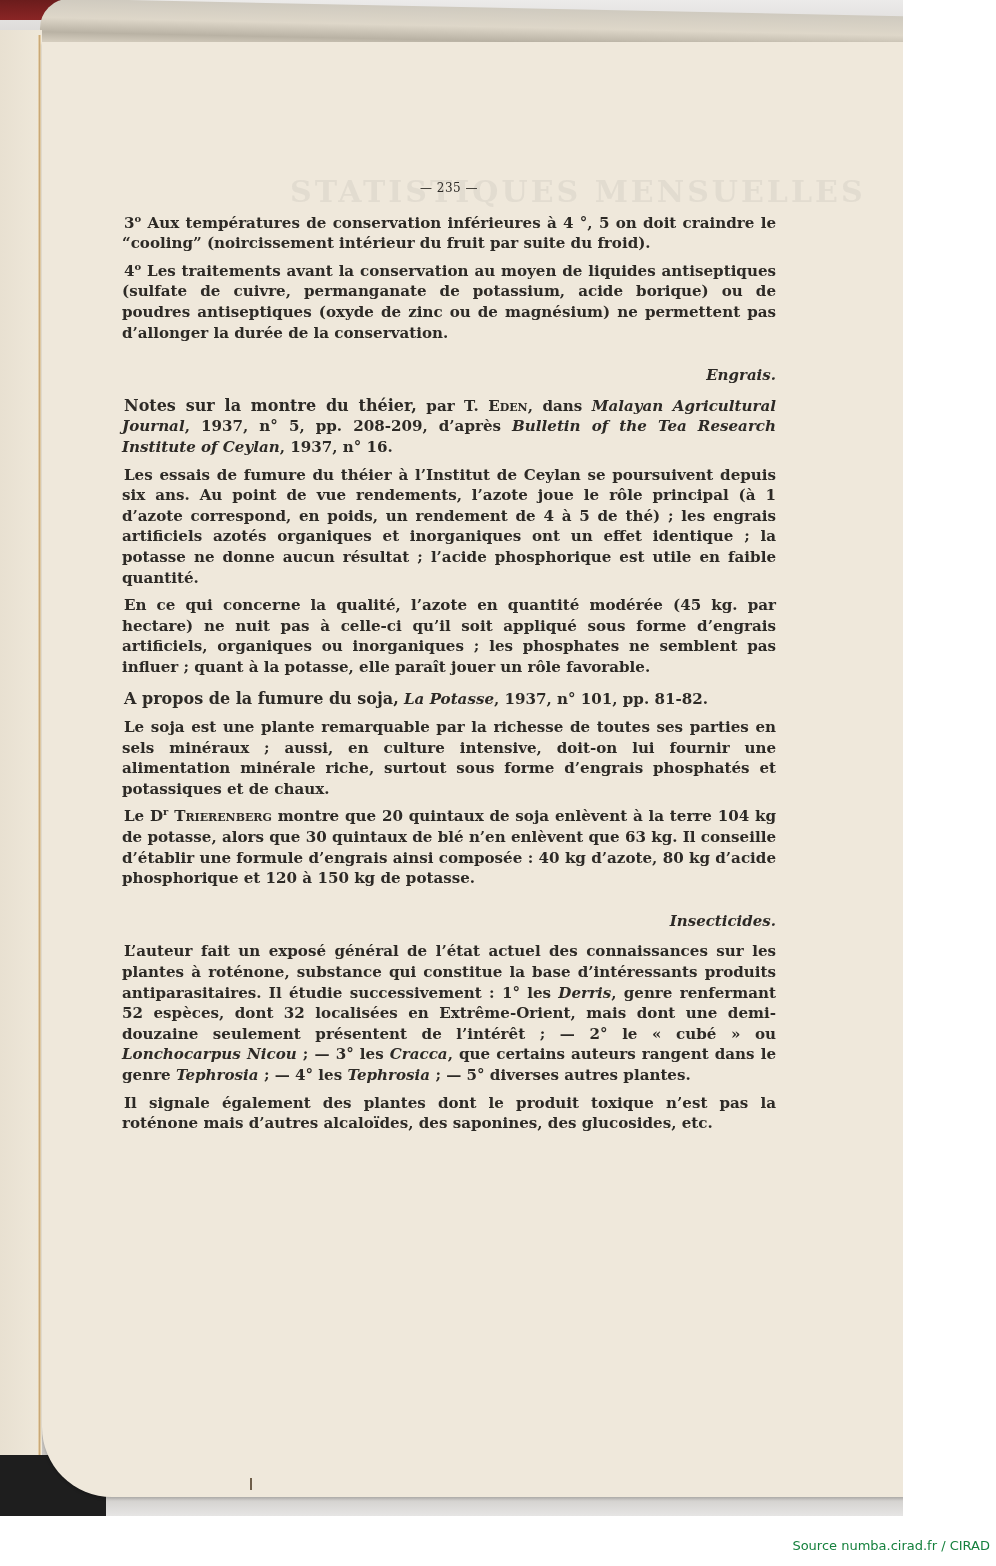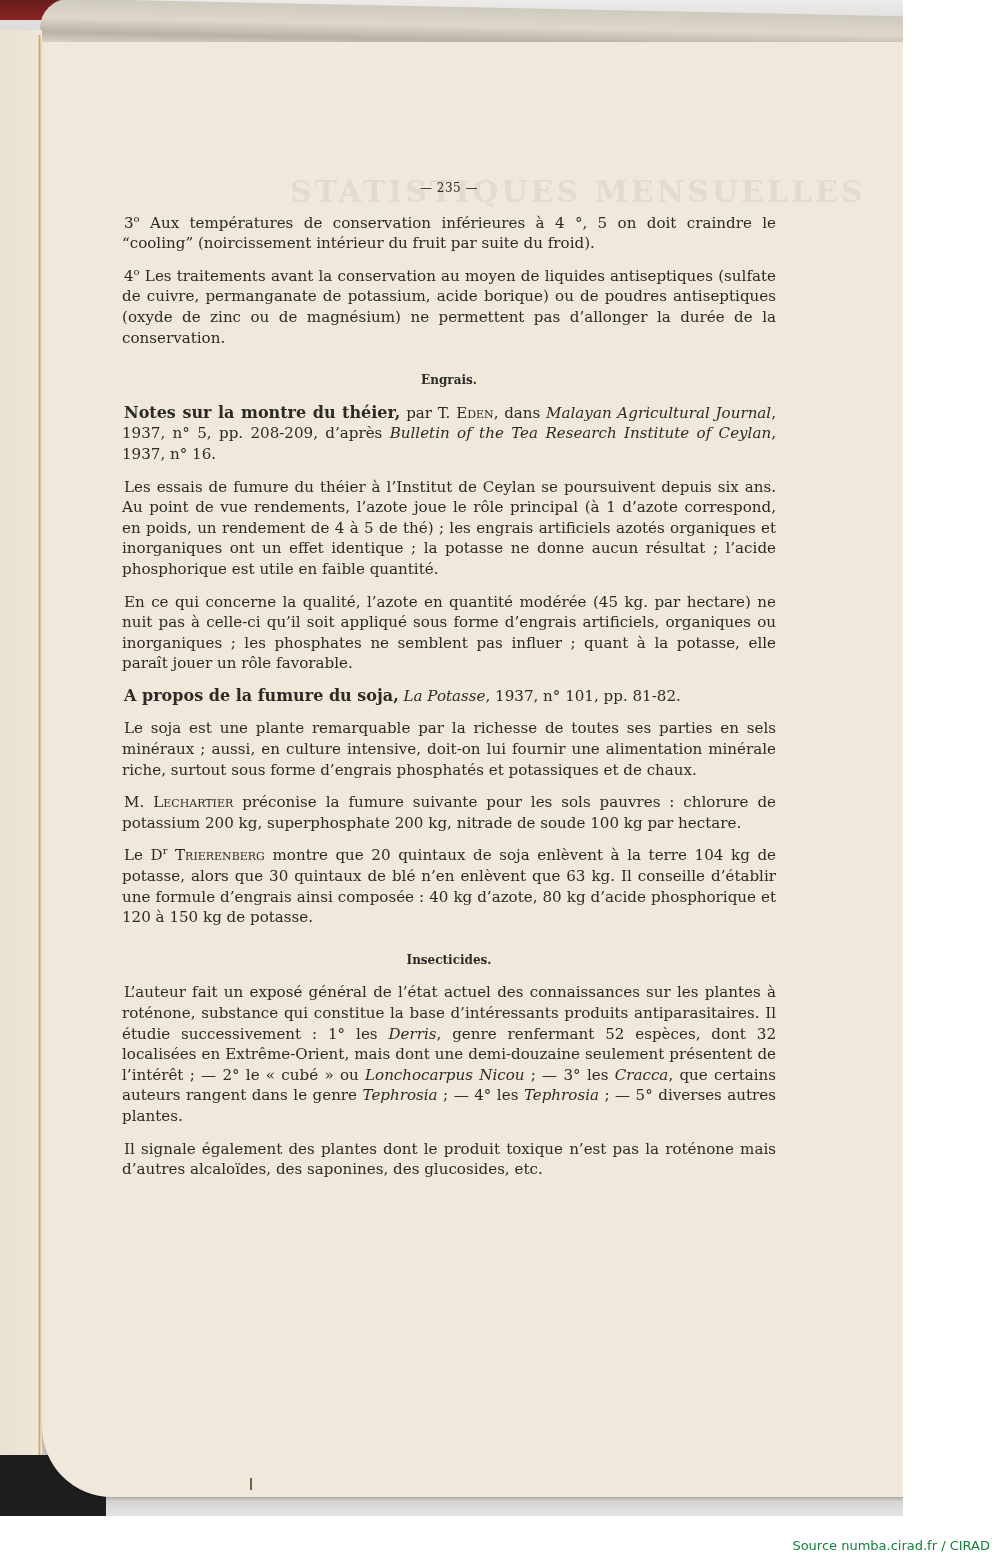--- a/index.html
+++ b/index.html
@@ -63,24 +63,25 @@
     .content {
       position: absolute; left: 122px; top: 178px; width: 654px;
       color: #2d2a26;
       font-family: "DejaVu Serif", serif;
       font-size: 15.1px; line-height: 20.6px;
       text-align: justify;
     }
     .pageno {
       text-align: center; font-size: 12px; margin-bottom: 14px; letter-spacing: 0.5px;
     }
-    .content p { margin: 12px 0 7px 0; text-indent: 2px; }
+    .content p { margin: 5px 0 7px 0; text-indent: 2px; font-weight: bold; }
     .section-title {
-      text-align: center; font-weight: bold; font-size: 12px;
+      text-align: right; font-weight: bold; font-size: 15px;
       margin: 22px 0 10px 0;
+      font-style: italic;
     }
     .ref { margin: 0 0 9px 0; }
     .ref b { font-size: 16px; }
     .sc { font-variant: small-caps; }
     sup { font-size: 10px; line-height: 0; }
     .mark {
       position: absolute; left: 250px; top: 1478px; width: 2px; height: 12px;
       background: #6e5e4a;
     }
     .footer-credit {
@@ -112,21 +113,20 @@
     <p><span>4</span><sup>o</sup><span> Les traitements avant la conservation au moyen de liquides antiseptiques (sulfate de cuivre, permanganate de potassium, acide borique) ou de poudres antiseptiques (oxyde de zinc ou de magnésium) ne permettent pas d’allonger la durée de la conservation.</span></p>
 
     <div class="section-title">Engrais.</div>
 
     <p class="ref"><b>Notes sur la montre du théier,</b><span> par T. </span><span class="sc">Eden</span><span>, dans </span><i>Malayan Agricultural Journal</i><span>, 1937, n° 5, pp. 208-209, d’après </span><i>Bulletin of the Tea Research Institute of Ceylan</i><span>, 1937, n° 16.</span></p>
     <p>Les essais de fumure du théier à l’Institut de Ceylan se poursuivent depuis six ans. Au point de vue rendements, l’azote joue le rôle principal (à 1 d’azote correspond, en poids, un rendement de 4 à 5 de thé) ; les engrais artificiels azotés organiques et inorganiques ont un effet identique ; la potasse ne donne aucun résultat ; l’acide phosphorique est utile en faible quantité.</p>
     <p>En ce qui concerne la qualité, l’azote en quantité modérée (45 kg. par hectare) ne nuit pas à celle-ci qu’il soit appliqué sous forme d’engrais artificiels, organiques ou inorganiques ; les phosphates ne semblent pas influer ; quant à la potasse, elle paraît jouer un rôle favorable.</p>
 
     <p class="ref" style="margin-top:12px"><b>A propos de la fumure du soja,</b> <i>La Potasse</i><span>, 1937, n° 101, pp. 81-82.</span></p>
     <p>Le soja est une plante remarquable par la richesse de toutes ses parties en sels minéraux ; aussi, en culture intensive, doit-on lui fournir une alimentation minérale riche, surtout sous forme d’engrais phosphatés et potassiques et de chaux.</p>
-    <p><span>M. </span><span class="sc">Lechartier</span><span> préconise la fumure suivante pour les sols pauvres : chlorure de potassium 200 kg, superphosphate 200 kg, nitrade de soude 100 kg par hectare.</span></p>
     <p><span>Le D</span><sup>r</sup><span class="sc"> Trierenberg</span><span> montre que 20 quintaux de soja enlèvent à la terre 104 kg de potasse, alors que 30 quintaux de blé n’en enlèvent que 63 kg. Il conseille d’établir une formule d’engrais ainsi composée : 40 kg d’azote, 80 kg d’acide phosphorique et 120 à 150 kg de potasse.</span></p>
 
     <div class="section-title" style="">Insecticides.</div>
 
 
     <p><span>L’auteur fait un exposé général de l’état actuel des connaissances sur les plantes à roténone, substance qui constitue la base d’intéressants produits antiparasitaires. Il étudie successivement : 1° les </span><i>Derris</i><span>, genre renfermant 52 espèces, dont 32 localisées en Extrême-Orient, mais dont une demi-douzaine seulement présentent de l’intérêt ; — 2° le « cubé » ou </span><i>Lonchocarpus Nicou</i><span> ; — 3° les </span><i>Cracca</i><span>, que certains auteurs rangent dans le genre </span><i>Tephrosia</i><span> ; — 4° les </span><i>Tephrosia</i><span> ; — 5° diverses autres plantes.</span></p>
     <p>Il signale également des plantes dont le produit toxique n’est pas la roténone mais d’autres alcaloïdes, des saponines, des glucosides, etc.</p>
   </div>
 
   <div class="mark"></div>

